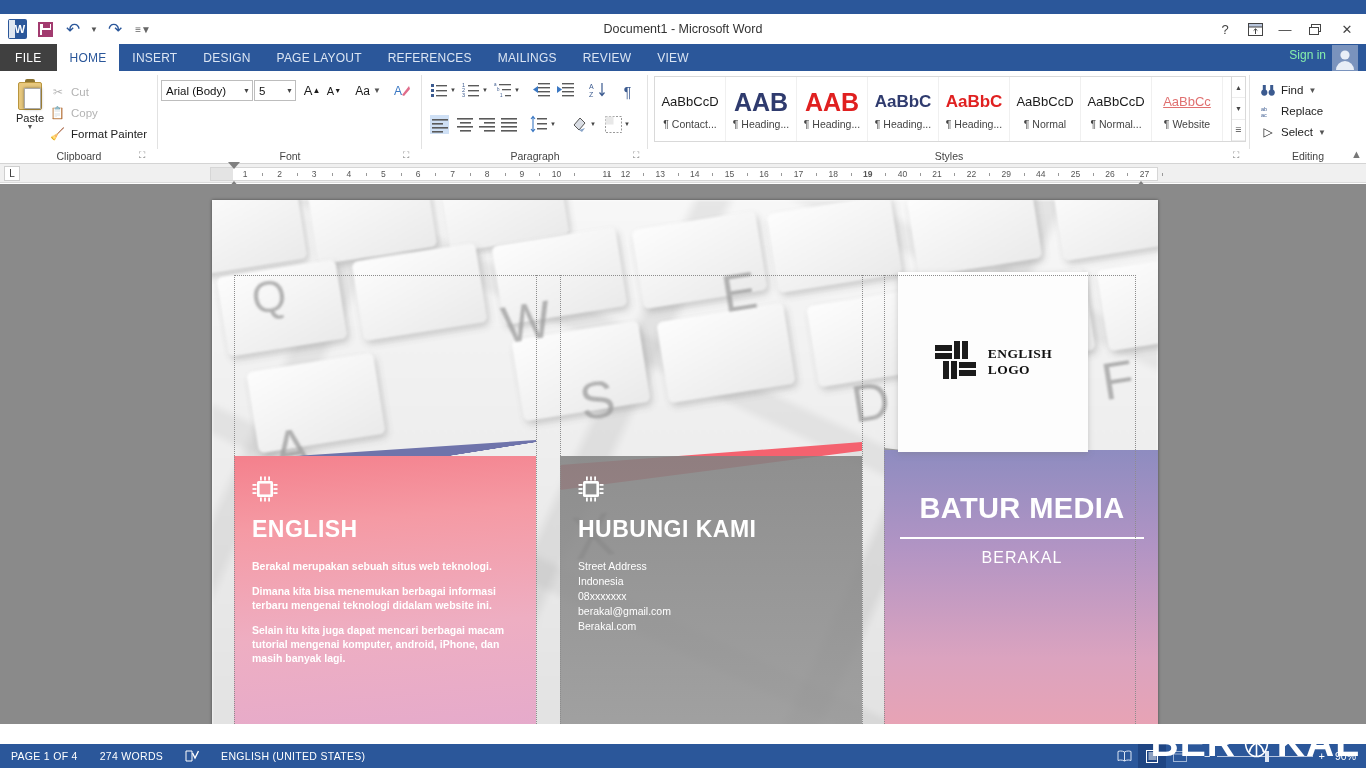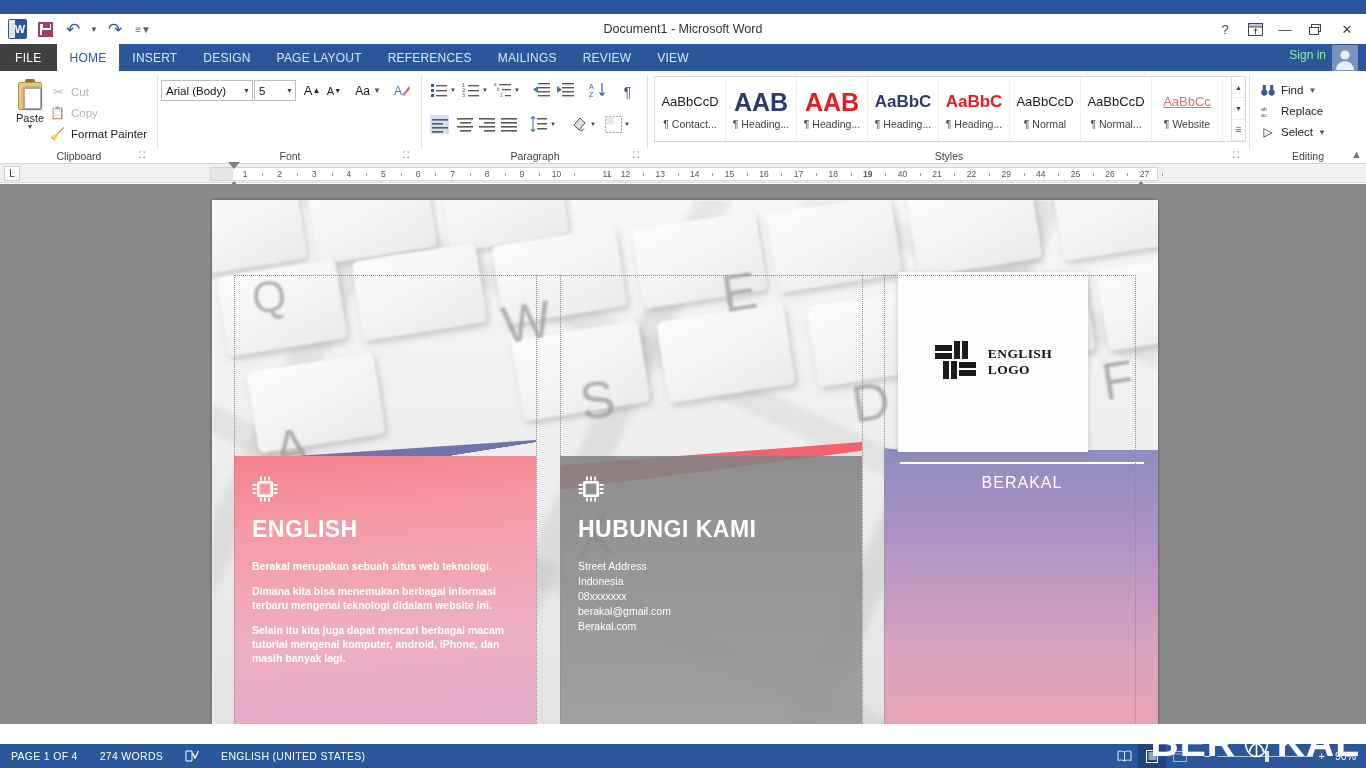--- a/index.html
+++ b/index.html
@@ -845,20 +845,21 @@
           <div class="panel-h">HUBUNGI KAMI</div>
           <div class="contact-line">Street Address</div>
           <div class="contact-line">Indonesia</div>
           <div class="contact-line">08xxxxxxx</div>
           <div class="contact-line">berakal@gmail.com</div>
           <div class="contact-line">Berakal.com</div>
         </div>
       </div>
 
       <div class="panel panel-right">
+        <div class="right-title">BATUR MEDIA</div>
         <div class="right-rule"></div>
         <div class="right-sub">BERAKAL</div>
       </div>
 
       <div class="logo-card">
         <div class="logo-mark">
           <svg viewBox="0 0 44 44">
               <g fill="#1b1b1b">
             <rect x="1" y="5" width="17" height="6"></rect>
             <rect x="1" y="13" width="17" height="6"></rect>

